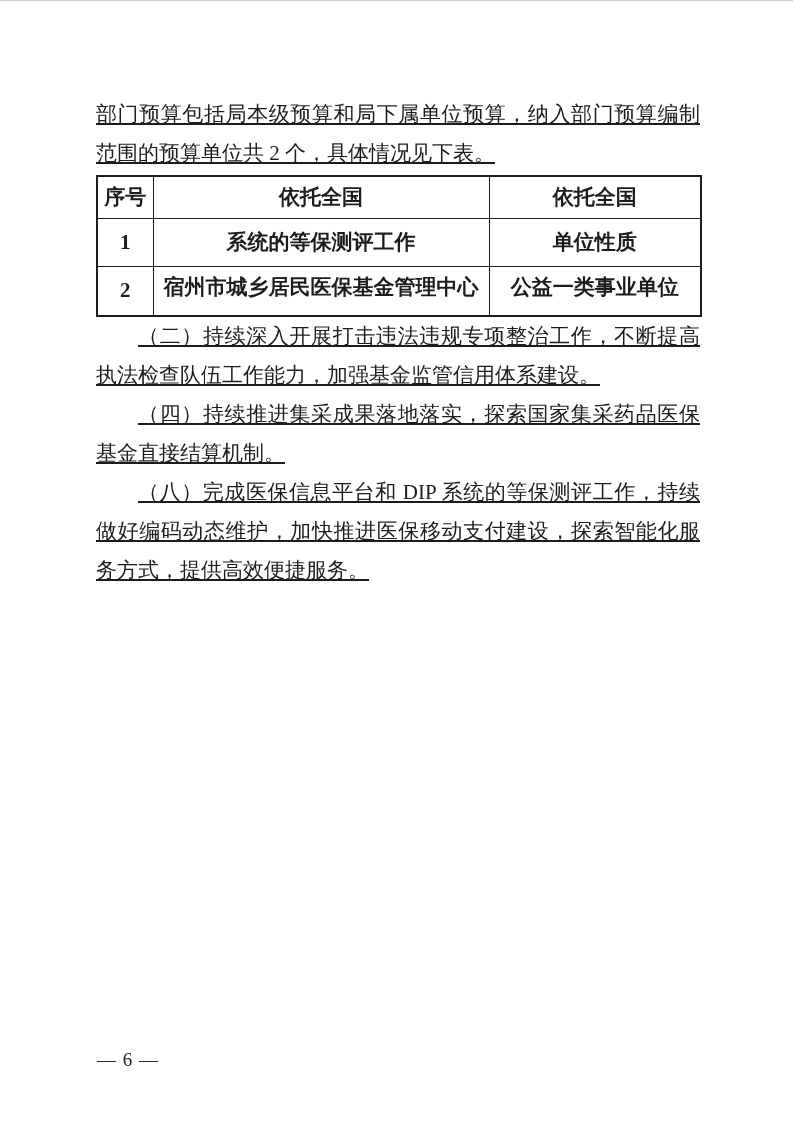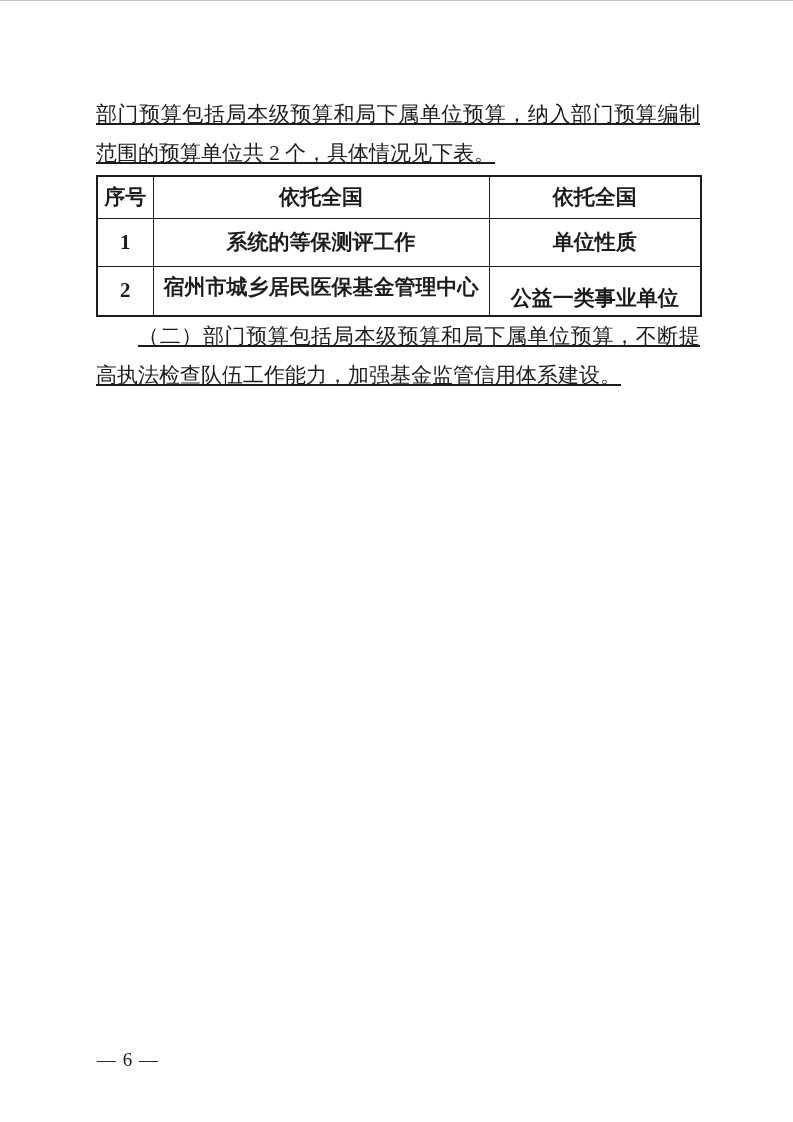--- a/index.html
+++ b/index.html
@@ -47,21 +47,21 @@
     text-align: center;
     vertical-align: middle;
     font-size: 21px;
     padding: 0;
     overflow: hidden;
   }
   .units-table thead tr { height: 42px; }
   .units-table tbody tr.row-1 { height: 48px; }
   .units-table tbody tr.row-2 { height: 50px; }
   .row-2 .cell-name { vertical-align: top; padding-top: 6px; }
-  .row-2 .cell-nature { vertical-align: bottom; padding-bottom: 3px; }
+  .row-2 .cell-nature { vertical-align: bottom; padding-bottom: 14px; }
   .section-heading {
     font-family: "Liberation Sans", "DejaVu Sans", sans-serif;
     font-size: 23px;
     font-weight: 700;
     line-height: 39px;
     margin: 1px 0 0 0;
     text-indent: 1.85em;
     letter-spacing: 0.5px;
   }
   .page-footer {
@@ -104,17 +104,19 @@
         </tr>
         <tr class="row-2">
           <td class="cell-no">2</td>
           <td class="cell-name">宿州市城乡居民医保基金管理中心</td>
           <td class="cell-nature">公益一类事业单位</td>
         </tr>
       </tbody>
     </table>
 
 
-    <p class="body-text indent">（二）部门预算包括局本级预算和局下属单位预算，不断提高执法检查队伍工作能力，加强基金监管信用体系建设。</p>
+    <p class="body-text indent">（二）持续深入开展打击违法违规专项整治工作，不断提高执法检查队伍工作能力，加强基金监管信用体系建设。</p>
+    <p class="body-text indent">（四）持续推进集采成果落地落实，探索国家集采药品医保基金直接结算机制。</p>
+    <p class="body-text indent">（八）完成医保信息平台和 DIP 系统的等保测评工作，持续做好编码动态维护，加快推进医保移动支付建设，探索智能化服务方式，提供高效便捷服务。</p>
   </div>
 
   <div class="page-footer">— 6 —</div>
 </div>
 
 </body></html>

